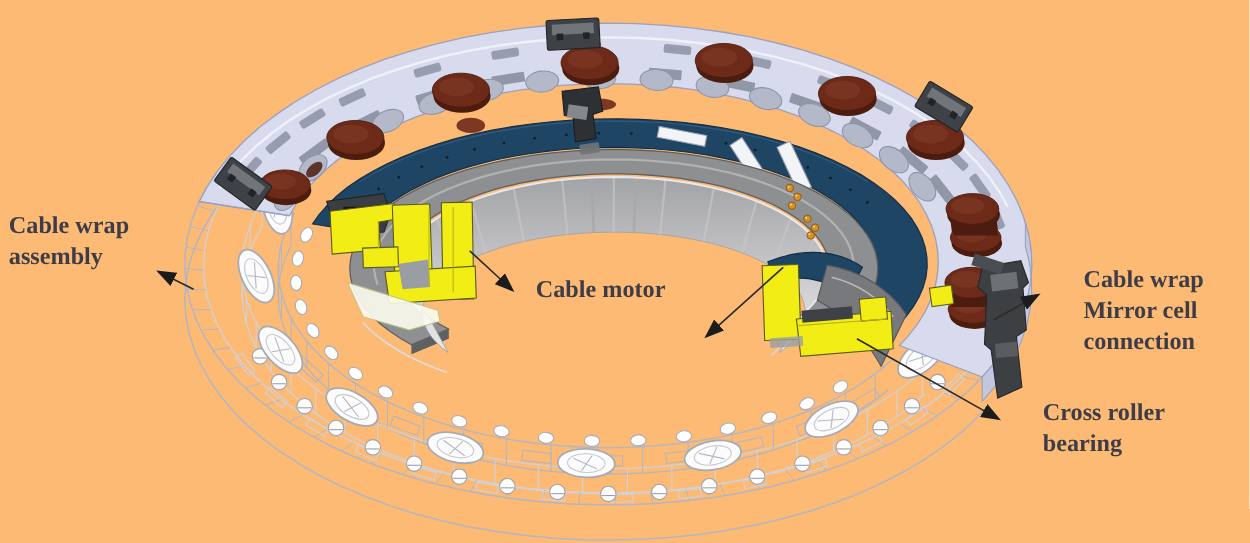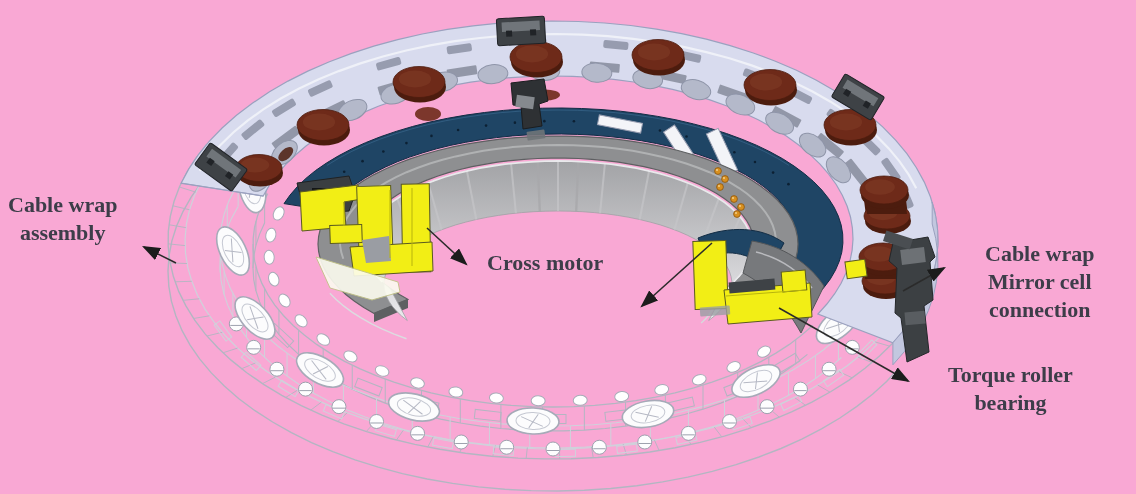--- a/index.html
+++ b/index.html
@@ -1,17 +1,17 @@
 <!DOCTYPE html>
 <html style="--c-text: #3d3d49; --c-arrow: #2b2b2b; --c-lavender: #d8dbee; --c-lavender_edge: #9ba1bf; --c-lavender_side: #c2c7df; --c-slot_gray: #979caf; --c-pad_gray: #8e93a3; --c-hole_fill: #b4b9ca; --c-hole_edge: #8f95a9; --c-navy: #1f4565; --c-navy_dark: #122c44; --c-navy_highlight: #39678c; --c-gray_ring: #8e8f91; --c-gray_edge: #5e6062; --c-maroon: #6e2a19; --c-maroon_dark: #4c1c0e; --c-maroon_highlight: #84402b; --c-yellow: #f2ee15; --c-yellow_dark: #b8b40e; --c-yellow_stroke: #5a5a20; --c-block: #3e4246; --c-block_light: #767b80; --c-block_dark: #202327; --c-wire: #b3b6c2; --c-wire_light: #cfd2db; --c-white_part: #f3f4f8; --c-orange: #d8901f; --c-orange_dark: #8a5410; --c-background: #ffffff;"><head>
 <meta charset="utf-8">
 <style>
   html,body{margin:0;padding:0;background:#fff;}
-  .stage{position:relative;width:1136px;height:494px;background:#f9a8d4;overflow:hidden;
-         font-family:"Liberation Serif",serif;text-align:center;}
+  .stage{position:relative;width:1136px;height:494px;background:#fdba74;overflow:hidden;
+         font-family:"Liberation Serif",serif;}
   .stage svg{position:absolute;left:0;top:0;}
   .callout{position:absolute;white-space:pre-line;font:700 22px/28px "Liberation Serif",serif;
            color:var(--c-text,#3d3d49);letter-spacing:0;}
   #lbl-cwa{left:8px;top:191px;}
   #lbl-tm {left:487px;top:249px;}
   #lbl-te {left:516px;top:326px;}
   #lbl-cwm{left:985px;top:240px;}
   #lbl-crb{left:948px;top:361px;}
   .arrow-line{stroke:#2b2b2b;stroke-width:1.5;}
 </style>
@@ -475,19 +475,19 @@
       <line class="arrow-line" x1="176" y1="263" x2="144" y2="247" marker-end="url(#ah)"></line>
       <line class="arrow-line" x1="427" y1="228" x2="466" y2="264" marker-end="url(#ah)"></line>
       <line class="arrow-line" x1="712" y1="243" x2="642" y2="306" marker-end="url(#ah)"></line>
       <line class="arrow-line" x1="903" y1="291" x2="944" y2="268" marker-end="url(#ah)"></line>
       <line class="arrow-line" x1="779" y1="308" x2="908" y2="381" marker-end="url(#ah)"></line>
     </g>
   </svg>
 
   <div class="callout" id="lbl-cwa">Cable wrap
 assembly</div>
-  <div class="callout" id="lbl-tm">Cross motor</div>
+  <div class="callout" id="lbl-tm">Cable motor</div>
   <div class="callout" id="lbl-cwm">Cable wrap
 Mirror cell
 connection</div>
-  <div class="callout" id="lbl-crb">Torque roller
+  <div class="callout" id="lbl-crb">Cross roller
 bearing</div>
 </div>
 
 </body></html>

